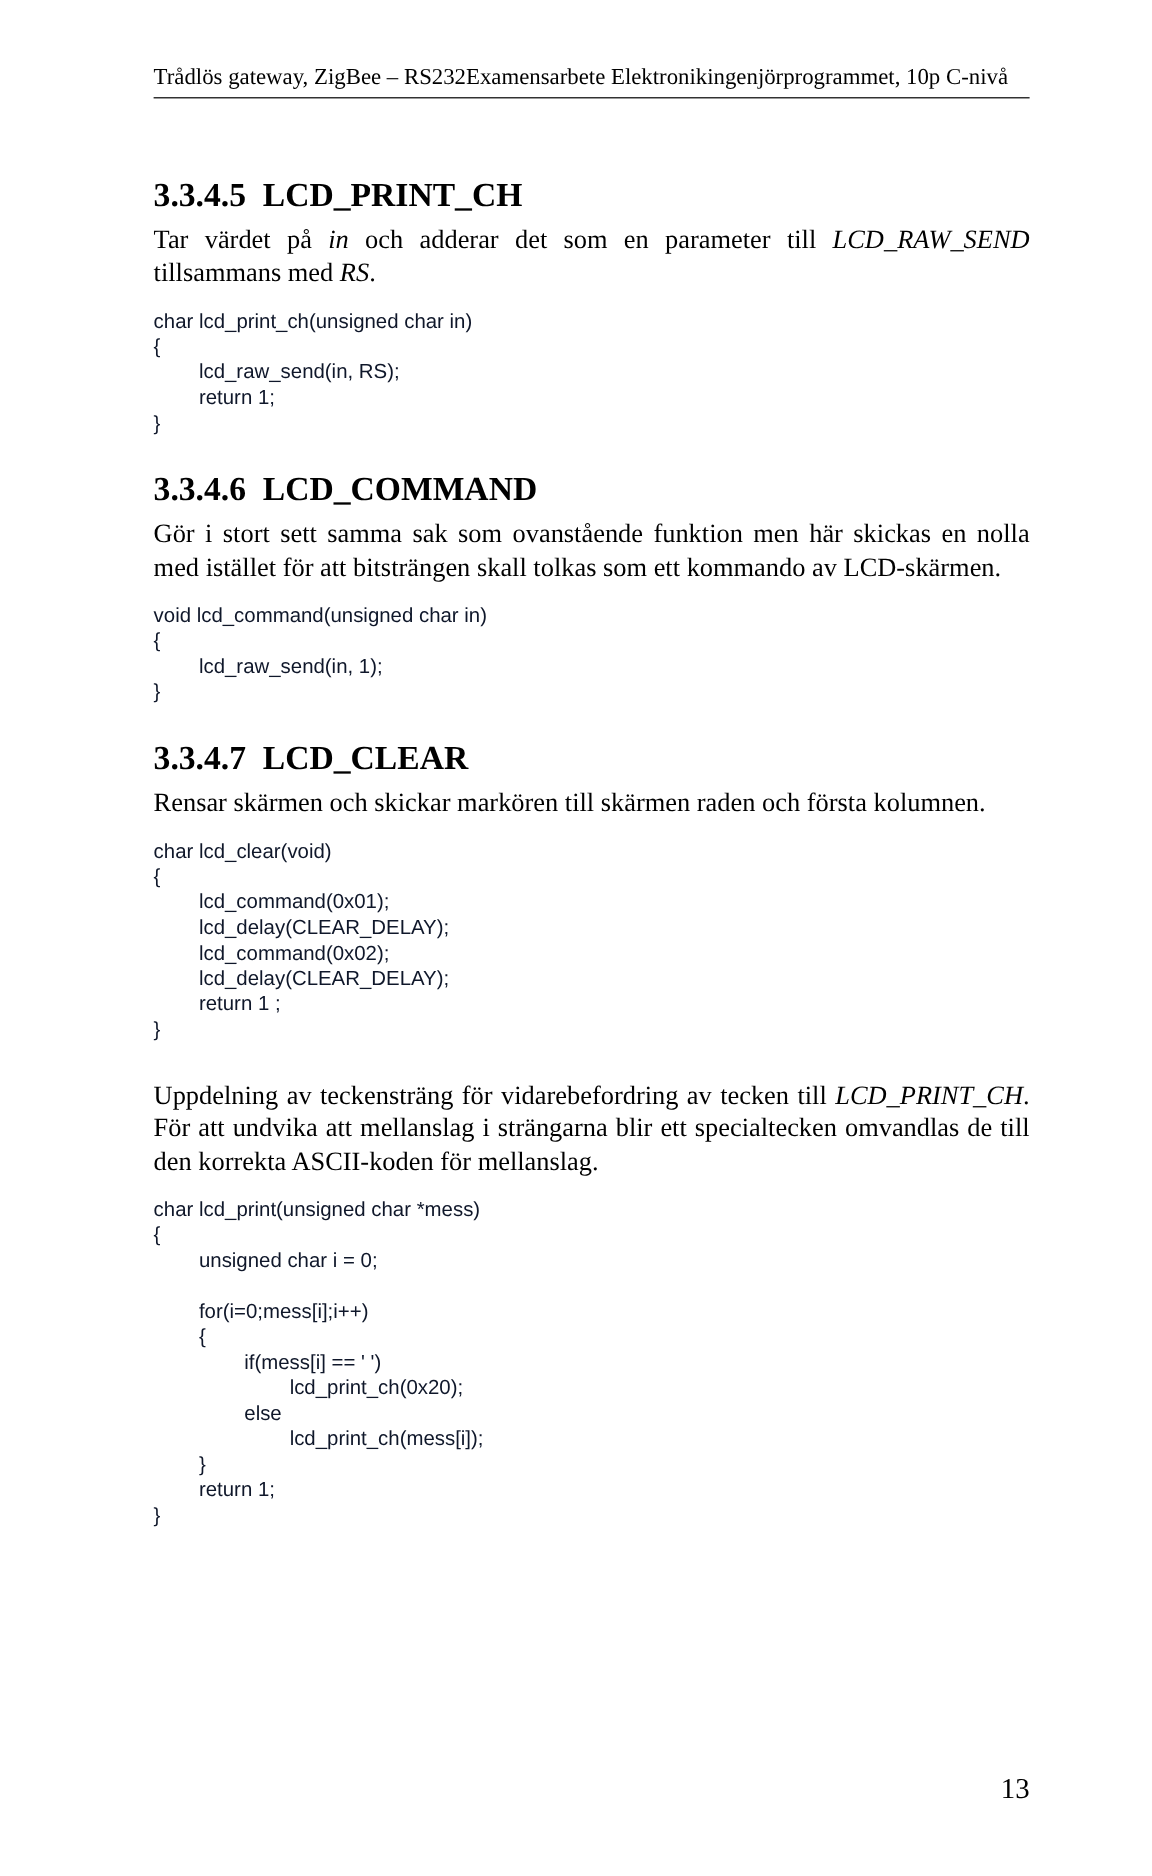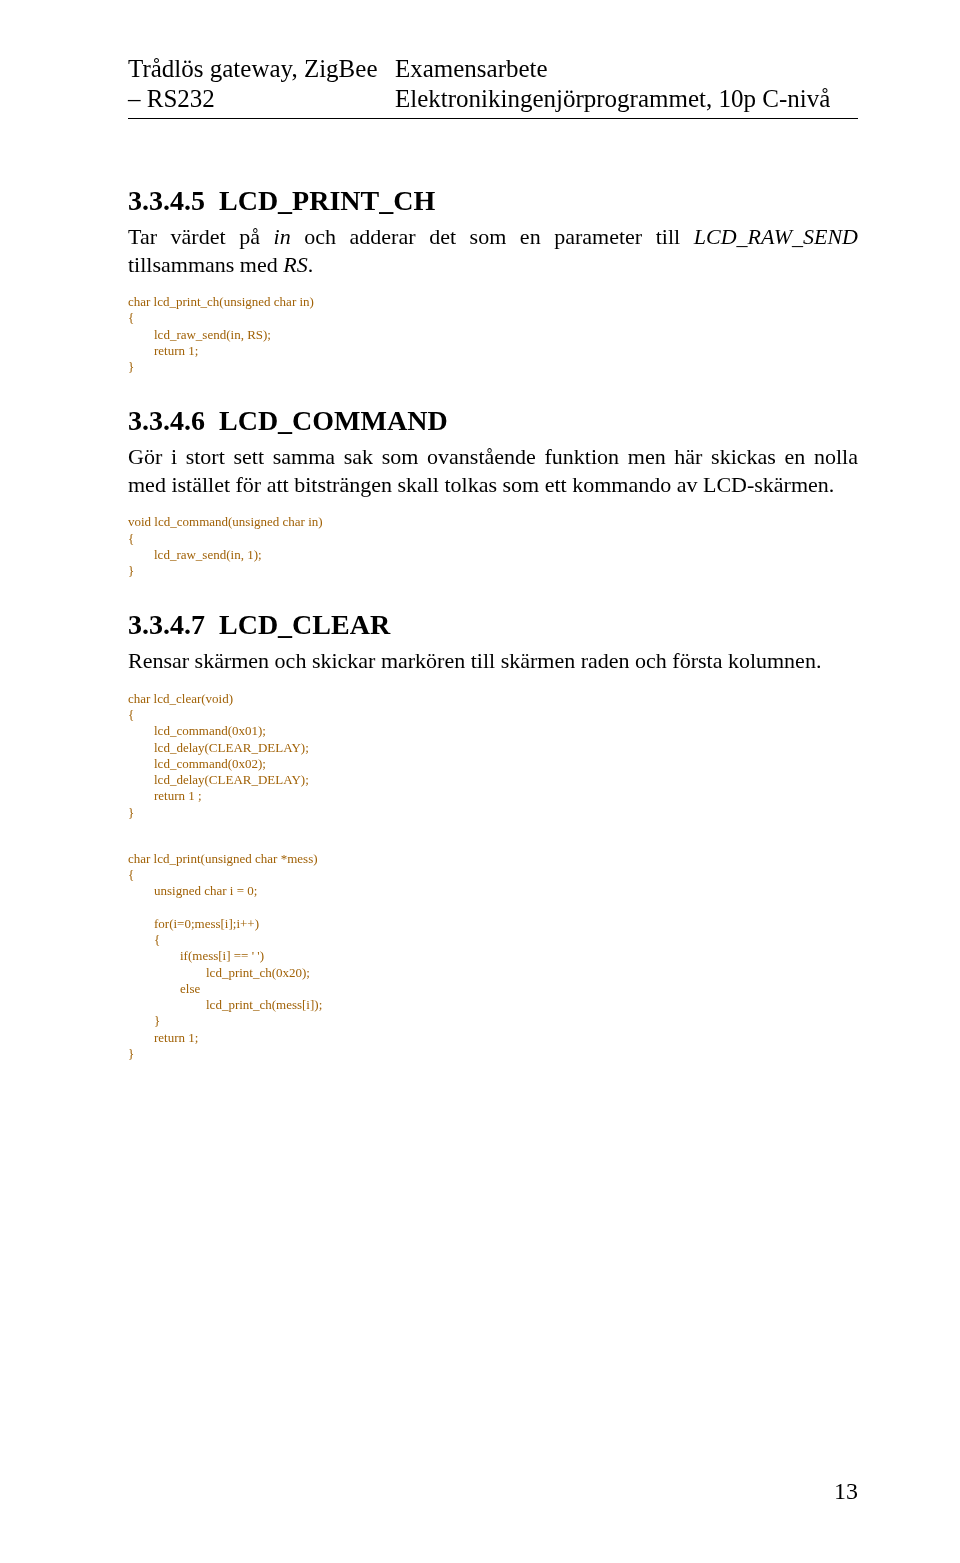--- a/index.html
+++ b/index.html
@@ -14,22 +14,22 @@
   }
   .page {
     width: 960px;
     height: 1563px;
     position: relative;
     box-sizing: border-box;
     padding: 54px 102px 0 128px;
   }
   .header-row {
     display: flex;
-    justify-content: flex-end;
-    font-size: 25px;
+    justify-content: flex-start;
+    font-size: 19px;
     line-height: 1.2;
     margin-bottom: 2px;
   }
   .header-rule {
     border: 0;
     border-top: 1.5px solid #000;
     margin: 4px 0 0 0;
   }
   .content {
     margin-top: 66px;
@@ -39,24 +39,24 @@
     font-size: 28px;
     margin: 0 0 6px 0;
   }
   .para {
     font-size: 22px;
     line-height: 1.25;
     margin: 0 0 16px 0;
     text-align: justify;
   }
   pre.code {
-    font-family: Liberation Serif, serif;
-    font-size: 13px;
+    font-family: Liberation Sans, sans-serif;
+    font-size: 17px;
     line-height: 1.25;
-    color: #a16207;
+    color: #0f172a;
     margin: 8px 0 30px 0;
     white-space: pre;
   }
   .page-num {
     position: absolute;
     right: 102px;
     bottom: 58px;
     font-size: 24px;
   }
   .section { margin-bottom: 4px; }
@@ -106,20 +106,21 @@
 {
         lcd_command(0x01);
         lcd_delay(CLEAR_DELAY);
         lcd_command(0x02);
         lcd_delay(CLEAR_DELAY);
         return 1 ;
 }</pre>
     </div>
 
     <div class="section">
+      <p class="para">Uppdelning av teckensträng för vidarebefordring av tecken till <i>LCD_PRINT_CH</i>. För att undvika att mellanslag i strängarna blir ett specialtecken omvandlas de till den korrekta ASCII-koden för mellanslag.</p>
       <pre class="code">char lcd_print(unsigned char *mess)
 {
         unsigned char i = 0;
 
         for(i=0;mess[i];i++)
         {
                 if(mess[i] == ' ')
                         lcd_print_ch(0x20);
                 else
                         lcd_print_ch(mess[i]);

